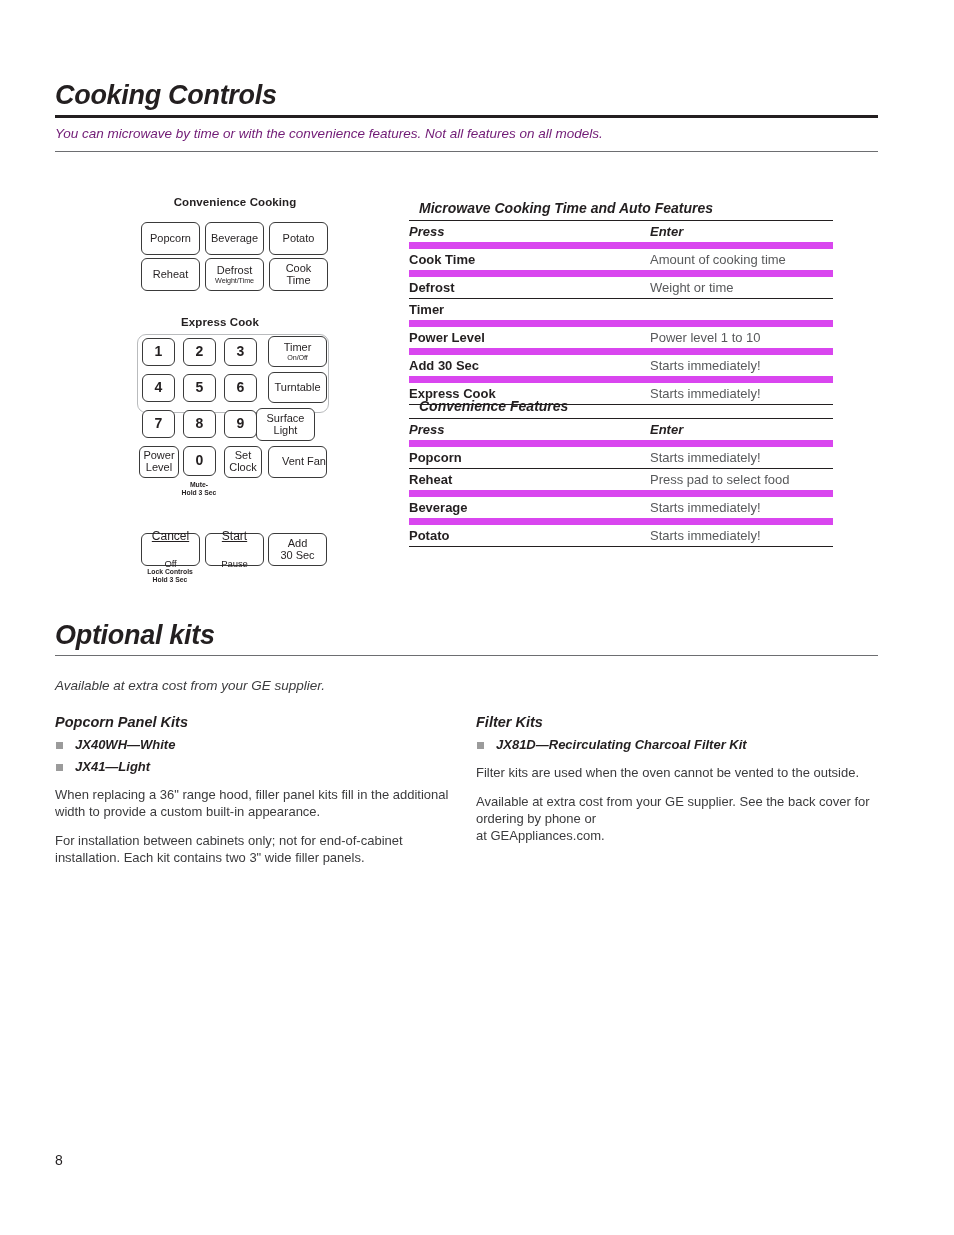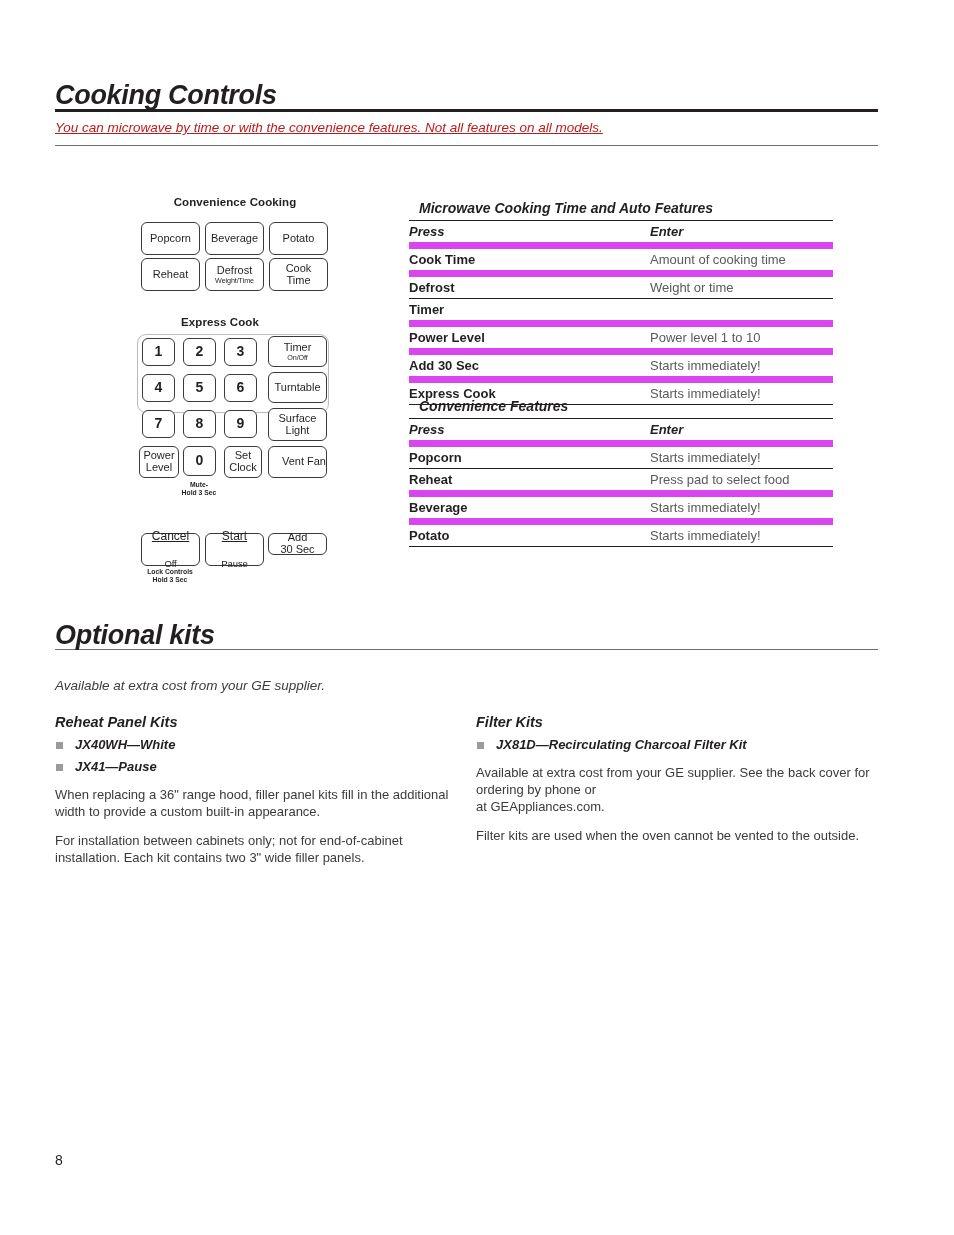--- a/index.html
+++ b/index.html
@@ -28,35 +28,35 @@
     left: 55px;
     width: 823px;
   }
   .section-head .title {
     font-size: 27px;
     font-style: italic;
     font-weight: bold;
     letter-spacing: -0.3px;
     color: #231f20;
     line-height: 1.0;
+    padding-bottom: 6px;
   }
   .rule-thick {
     border-bottom: 3px solid #231f20;
     width: 823px;
   }
   .rule-thin {
     border-bottom: 1px solid #6d6e71;
     width: 823px;
   }
   .section-sub {
     font-size: 13.5px;
     font-style: italic;
-    color: #b91c1c;
+    color: #701a75;
     padding: 8px 0 10px 0;
-    text-decoration: underline;
   }
 
   
   .keypad {
     position: absolute;
   }
   .kp-label {
     font-size: 11.5px;
     font-weight: bold;
     color: #231f20;
@@ -253,21 +253,21 @@
 
     <div class="btn num" style="left:22px; top:214px; width:33px; height:28px; z-index:2;">
       <span class="l1">7</span>
     </div>
     <div class="btn num" style="left:63px; top:214px; width:33px; height:28px; z-index:2;">
       <span class="l1">8</span>
     </div>
     <div class="btn num" style="left:104px; top:214px; width:33px; height:28px; z-index:2;">
       <span class="l1">9</span>
     </div>
-    <div class="btn" style="left:148px; top:212px; width:59px; height:33px;">
+    <div class="btn" style="left:136px; top:212px; width:59px; height:33px;">
       <span class="l1">Surface</span>
       <span class="l1">Light</span>
     </div>
 
     <div class="btn" style="left:19px; top:250px; width:40px; height:32px;">
       <span class="l1">Power</span>
       <span class="l1">Level</span>
     </div>
     <div class="btn num" style="left:63px; top:250px; width:33px; height:30px;">
       <span class="l1">0</span>
@@ -286,21 +286,21 @@
     </div>
 
     <div class="btn u" style="left:21px; top:337px; width:59px; height:33px;">
       <span class="l1">Cancel</span>
       <span class="l2">Off</span>
     </div>
     <div class="btn u" style="left:85px; top:337px; width:59px; height:33px;">
       <span class="l1">Start</span>
       <span class="l2">Pause</span>
     </div>
-    <div class="btn" style="left:148px; top:337px; width:59px; height:22px;">
+    <div class="btn" style="left:148px; top:337px; width:59px; height:33px;">
       <span class="l1">Add</span>
       <span class="l1">30 Sec</span>
     </div>
 
     <div class="subnote" style="left:10px; top:372px; width:80px;">
       <div>Lock Controls</div>
       <div>Hold 3 Sec</div>
     </div>
   </div>
 
@@ -371,43 +371,43 @@
   <div class="section-head" style="top:622px;">
     <div class="title">Optional kits</div>
     <div class="rule-thin"></div>
   </div>
 
   <div class="col" style="left:55px; top:678px; width:430px;">
     <div class="avail">Available at extra cost from your GE supplier.</div>
   </div>
 
   <div class="col" style="left:55px; top:700px; width:400px;">
-    <div class="sub-head">Reheat Panel Kits</div>
+    <div class="sub-head">Popcorn Panel Kits</div>
     <ul class="kits">
       <li>
         <span class="sq"></span>
         <span>JX40WH—White</span>
       </li>
       <li>
         <span class="sq"></span>
-        <span>JX41—Pause</span>
+        <span>JX41—Light</span>
       </li>
     </ul>
     <p class="body">When replacing a 36" range hood, filler panel kits fill in the additional width to provide a custom built-in appearance.</p>
     <p class="body">For installation between cabinets only; not for end-of-cabinet installation. Each kit contains two 3" wide filler panels.</p>
   </div>
 
   <div class="col" style="left:476px; top:700px; width:405px;">
     <div class="sub-head">Filter Kits</div>
     <ul class="kits">
       <li>
         <span class="sq"></span>
         <span>JX81D—Recirculating Charcoal Filter Kit</span>
       </li>
     </ul>
+    <p class="body">Filter kits are used when the oven cannot be vented to the outside.</p>
     <p class="body" style="white-space:pre-line;">Available at extra cost from your GE supplier. See the back cover for ordering by phone or
 at GEAppliances.com.</p>
-    <p class="body">Filter kits are used when the oven cannot be vented to the outside.</p>
   </div>
 
   <div class="pagenum">8</div>
 
 </div>
 
 </body></html>

